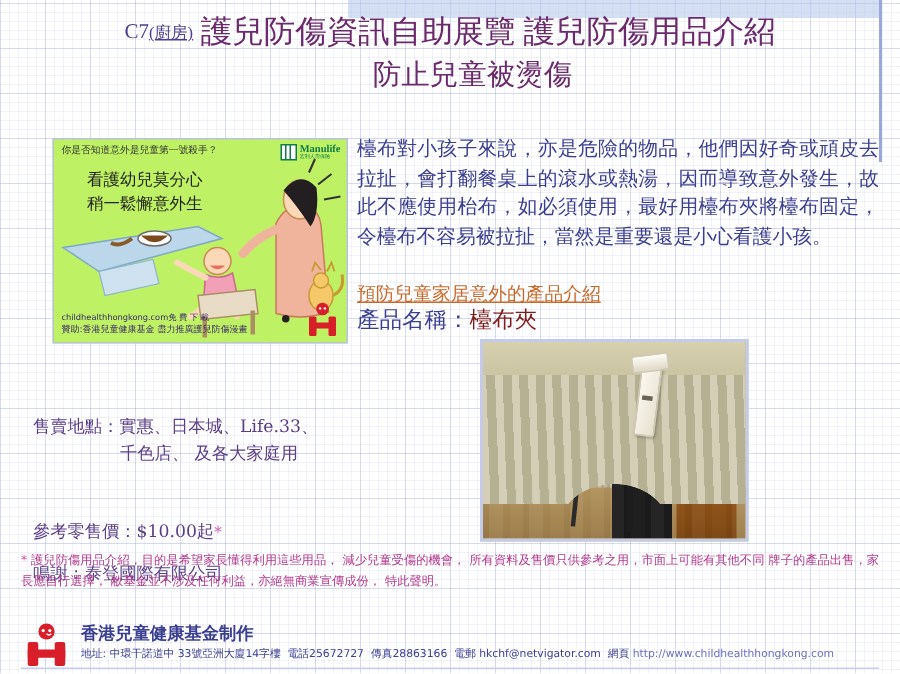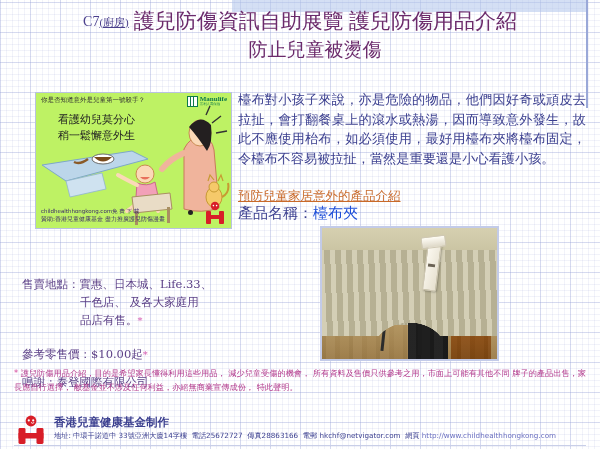--- a/index.html
+++ b/index.html
@@ -137,21 +137,21 @@
     position: absolute; left: 238px; top: 188px;
     font-family: "DejaVu Serif", "Liberation Serif", serif;
     font-size: 12.5px; color: #c96a2a;
     text-decoration: underline;
   }
   #prod-name {
     position: absolute; left: 238px; top: 204px;
     font-family: "DejaVu Serif", "Liberation Serif", serif;
     font-size: 15px; color: #3b3f8f; white-space: nowrap;
   }
-  #prod-name .val { color: #1d4ed8; }
+  #prod-name .val { color: #7f1d1d; }
 
   
   #photo {
     position: absolute; left: 320px; top: 226px; width: 175px; height: 131px;
     border: 2px solid #c3cbe8;
     overflow: hidden;
     background: #c9c3a4;
   }
   #photo .cloth {
     position: absolute; left: 0; top: 0; width: 100%; height: 100%;
@@ -331,21 +331,20 @@
     <rect x="15" y="10" width="5" height="13" rx="1" fill="#d81e28"></rect>
     <rect x="2" y="14" width="18" height="4" fill="#d81e28"></rect>
   </svg>
   <div class="c-bot1">childhealthhongkong.com免 費 下 載</div>
   <div class="c-bot2">贊助:香港兒童健康基金 盡力推廣護兒防傷漫畫</div>
 </div>
 
 <div class="li" id="sell">
   <div><span>售賣地點：</span><span>實惠、日本城、Life.33、</span></div>
   <div class="l2">千色店、 及各大家庭用</div>
-  <div class="l3"><span>品店有售。</span><span class="star">*</span></div>
 </div>
 
 <div class="li" id="price">
   <span>參考零售價：</span><span>$10.00起</span><span class="star">*</span>
 </div>
 
 <div class="li" id="thanks">
   <span>鳴謝：</span><span>泰登國際有限公司</span>
 </div>
 

